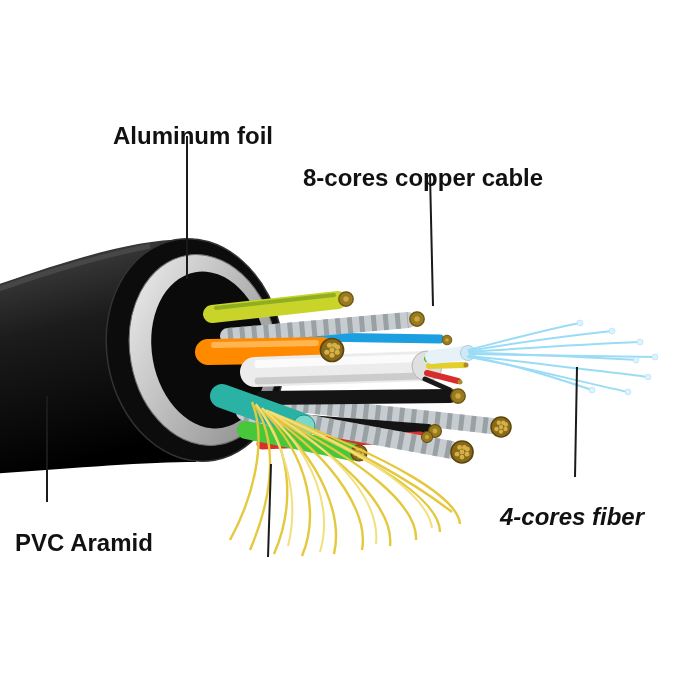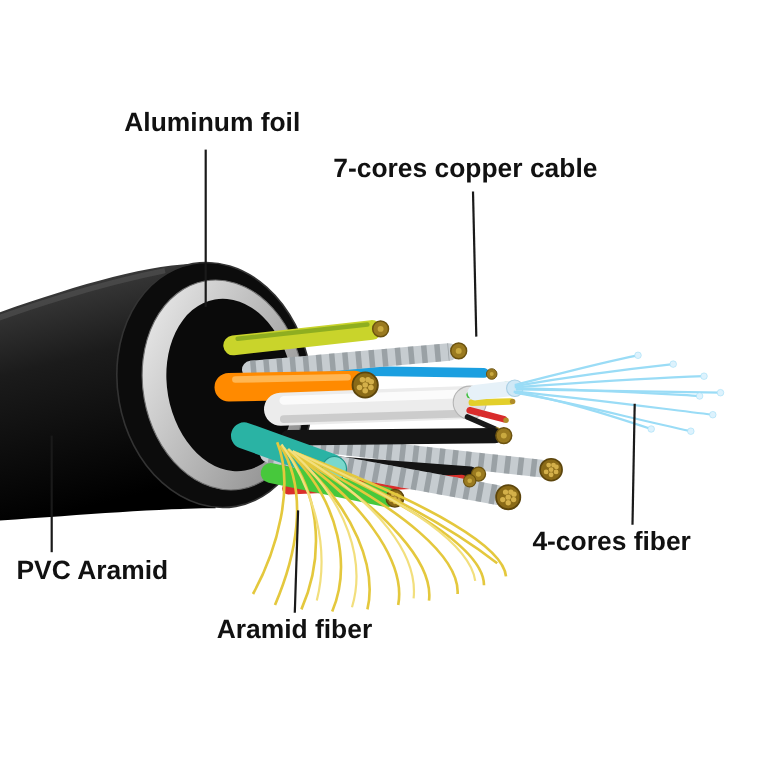--- a/index.html
+++ b/index.html
@@ -2,26 +2,26 @@
 <html style="--background: #ffffff; --label-text: #111111; --leader-line: #1a1a1a; --jacket-black: #141414; --foil-silver: #c9c9c9; --wire-orange: #ff8a00; --wire-yellowgreen: #c9d42b; --wire-teal: #2ab3a4; --wire-green: #47c83c; --wire-red: #da2f2b; --wire-blue: #1b9fe0; --wire-silver: #c6ccd0; --copper: #96761f; --fiber-blue: #9adcf6; --aramid-yellow: #e4c83d;"><head>
 <meta charset="utf-8">
 <title>Cable structure diagram</title>
 <style>
   html,body{margin:0;padding:0;}
   body{background:var(--background,#ffffff);font-family:"Liberation Sans",sans-serif;}
   .stage{position:relative;width:700px;height:700px;background:var(--background,#ffffff);overflow:hidden;}
   .stage svg{position:absolute;left:0;top:0;}
   .lab{position:absolute;font-weight:bold;font-size:24px;line-height:1.1;
        color:var(--label-text,#111111);white-space:nowrap;
-       font-family:"Liberation Sans",sans-serif;}
+       font-family:"Liberation Sans",sans-serif;margin-top:24px;}
   .lab-aluminum{left:113px;top:99px;}
   .lab-copper{left:303px;top:141px;}
   .lab-pvc{left:15px;top:506px;}
   .lab-aramid{left:197px;top:560px;}
-  .lab-fiber{left:484px;top:480px;}
+  .lab-fiber{left:500px;top:480px;font-style:italic;}
 
   
   .leader{stroke:var(--leader-line,#1a1a1a);stroke-width:2;}
   .w-org{stroke:var(--wire-orange,#ff8a00);}
   .w-yg{stroke:var(--wire-yellowgreen,#c9d42b);}
   .w-teal{stroke:var(--wire-teal,#2ab3a4);}
   .w-grn{stroke:var(--wire-green,#47c83c);}
   .w-red{stroke:var(--wire-red,#da2f2b);}
   .w-blu{stroke:var(--wire-blue,#1b9fe0);}
   .w-sil{stroke:var(--wire-silver,#c6ccd0);}
@@ -175,17 +175,16 @@
   <g>
     <line class="leader" x1="187" y1="136" x2="187" y2="279"></line>
     <line class="leader" x1="430" y1="174" x2="433" y2="306"></line>
     <line class="leader" x1="47" y1="502" x2="47" y2="396"></line>
     <line class="leader" x1="268" y1="557" x2="271" y2="464"></line>
     <line class="leader" x1="575" y1="477" x2="577" y2="367"></line>
   </g>
 </svg>
 
   <div class="lab lab-aluminum">Aluminum foil</div>
-  <div class="lab lab-copper">7-cores copper cable</div>
+  <div class="lab lab-copper">8-cores copper cable</div>
   <div class="lab lab-pvc">PVC Aramid</div>
-  <div class="lab lab-aramid">Aramid fiber</div>
   <div class="lab lab-fiber">4-cores fiber</div>
 </div>
 
 </body></html>

